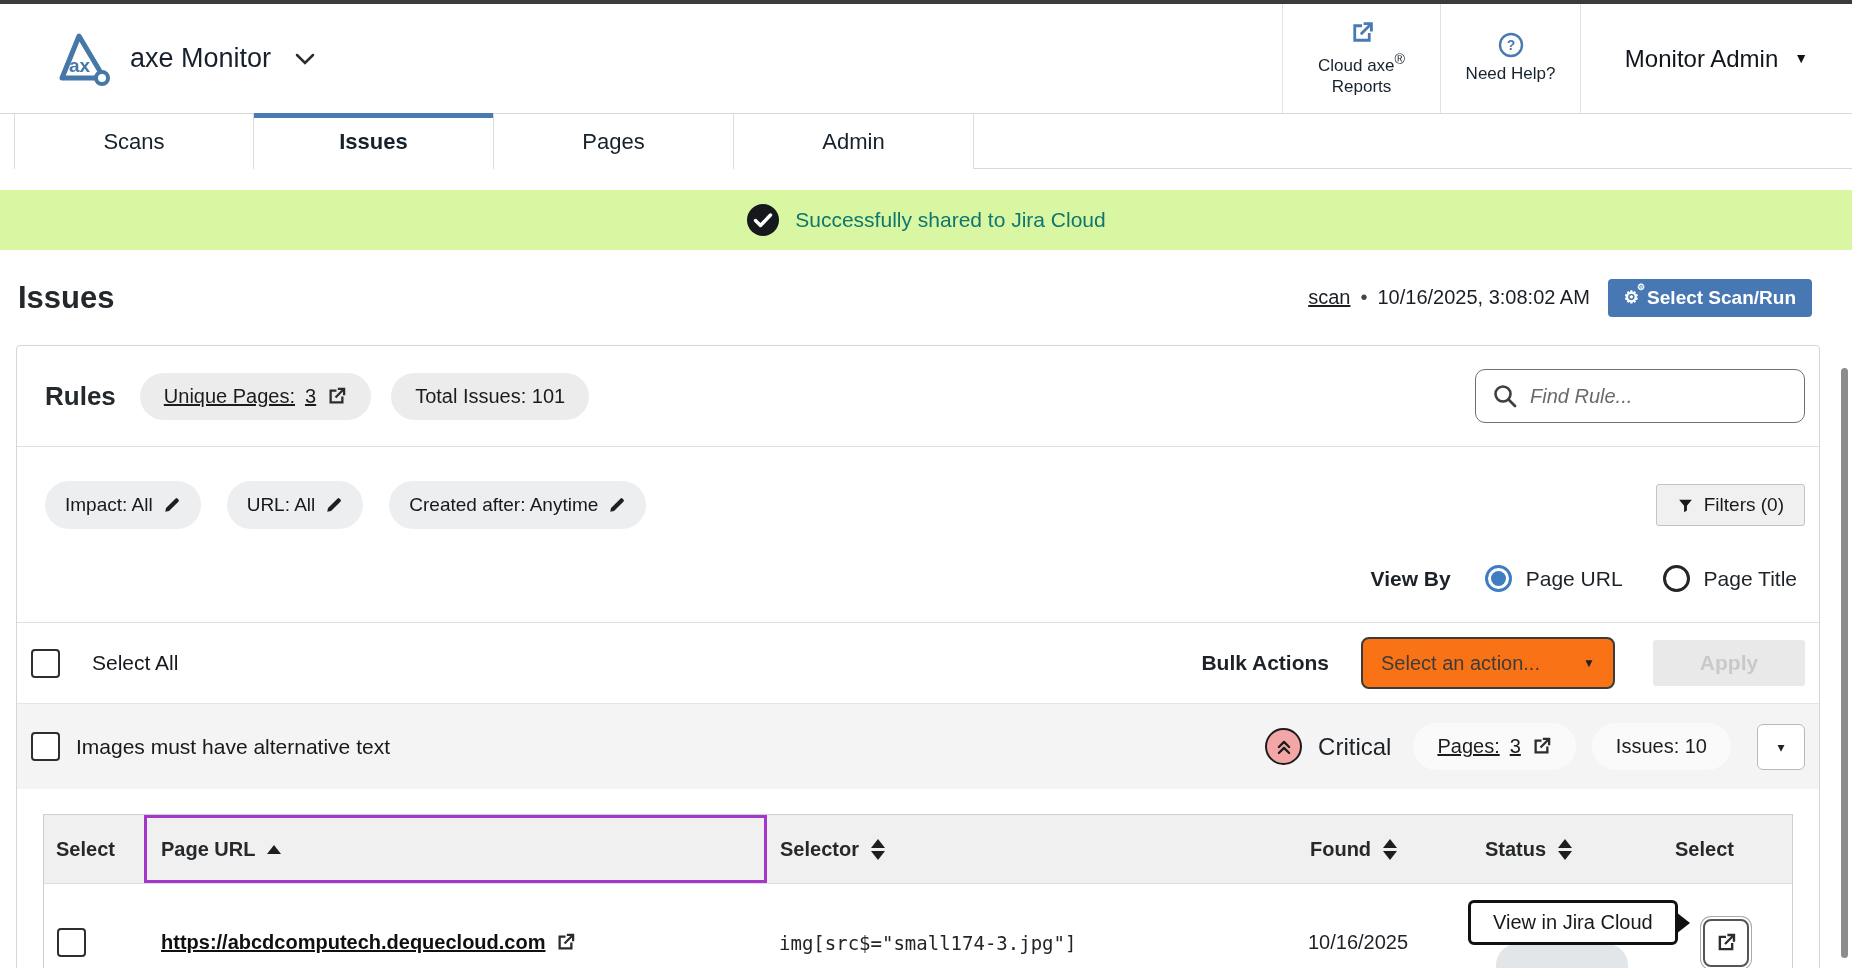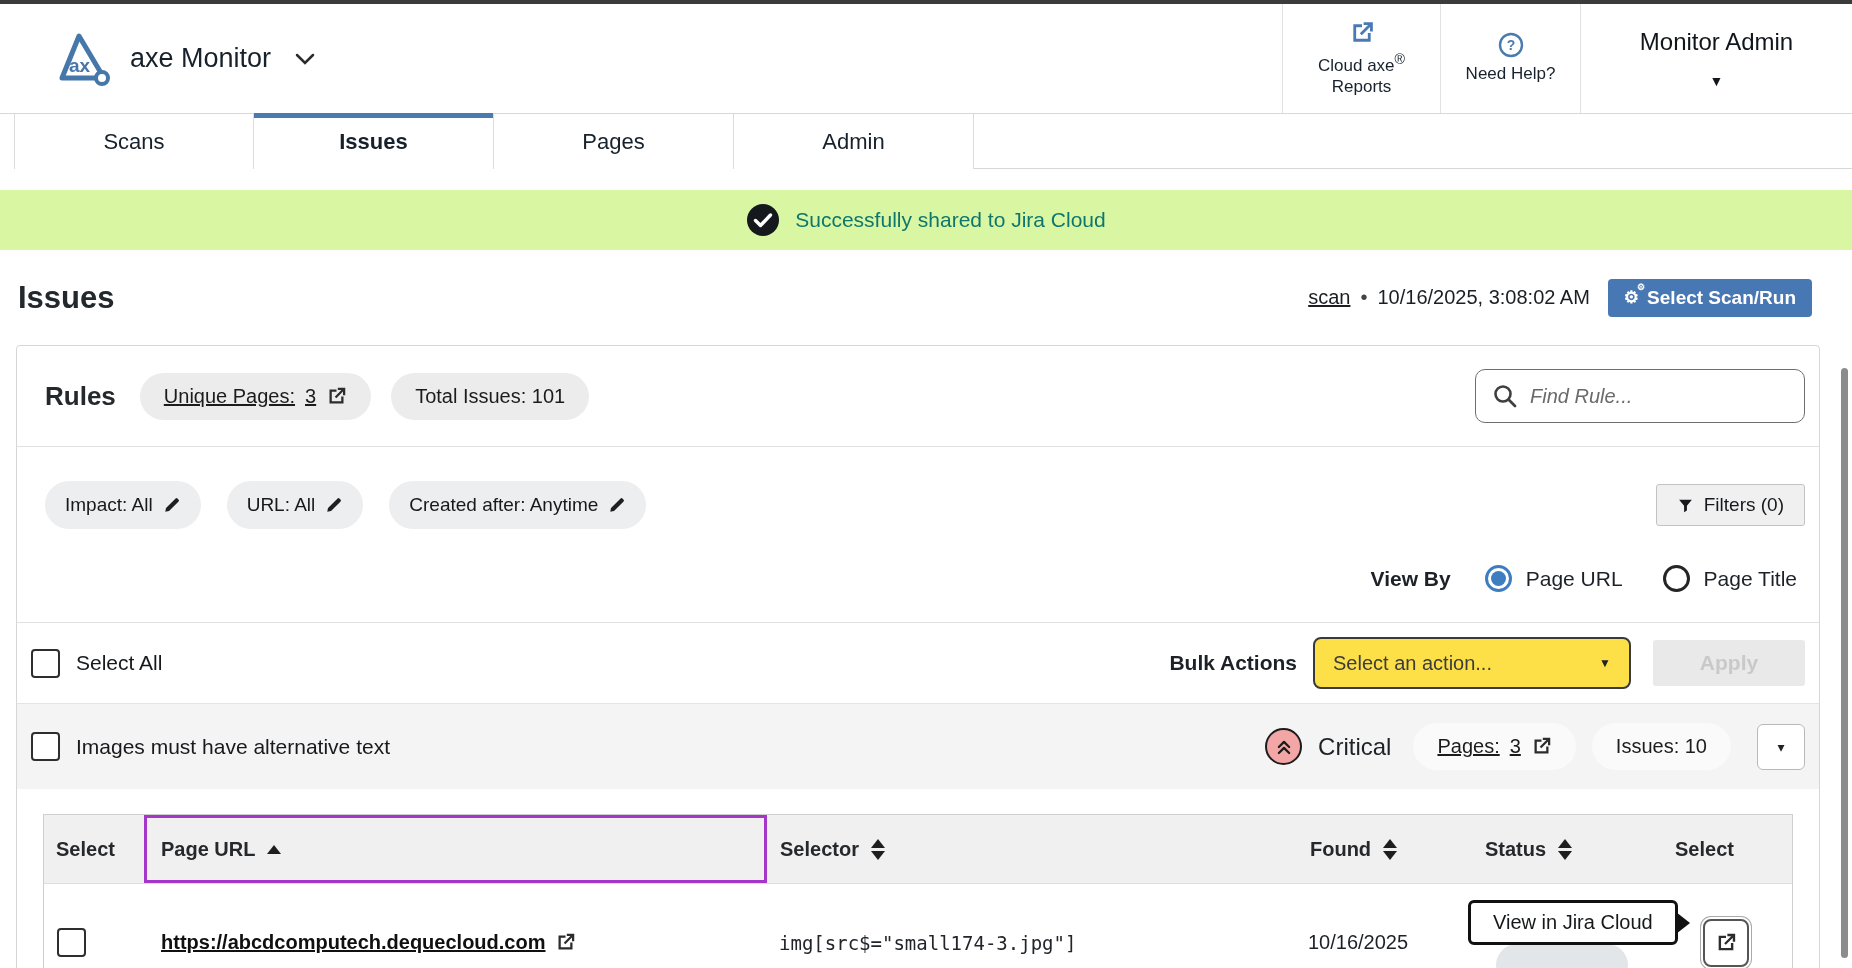--- a/index.html
+++ b/index.html
@@ -11,21 +11,21 @@
   
   .app-header { height:109px; display:flex; align-items:stretch; background:#fff; }
   .brand { flex:1; display:flex; align-items:center; gap:18px; padding-left:46px; }
   .app-name { font-size:27px; color:#17212b; }
   .brand-chevron { margin-left:6px; display:flex; align-items:center; }
   .header-section { border-left:1px solid #e2e2e2; display:flex; flex-direction:column;
     align-items:center; justify-content:center; gap:5px; font-size:17px; color:#17222e;
     text-align:center; line-height:1.25; cursor:pointer; }
   .hs-reports { width:158px; }
   .hs-help { width:140px; }
-  .hs-user { width:272px; flex-direction:column; gap:16px; font-size:24px; color:#10161c; }
+  .hs-user { width:272px; flex-direction:row; gap:16px; font-size:24px; color:#10161c; }
   .hs-user .caret { font-size:14px; color:#10161c; }
   .blue-ic { color:#4a7ab2; }
 
   
   .tabstrip { height:56px; display:flex; border-top:1px solid #d8d8d8; padding-left:14px; }
   .tab { width:240px; display:flex; align-items:center; justify-content:center;
     font-size:22px; color:#17212b; border-right:1px solid #dcdcdc; position:relative; cursor:pointer; }
   .tab:first-child { border-left:1px solid #dcdcdc; }
   .tab.active { font-weight:bold; }
   .tab.active::before { content:""; position:absolute; top:-1px; left:0; right:0; height:5px; background:#4a7ab2; }
@@ -76,27 +76,27 @@
   .viewby-row { display:flex; align-items:center; justify-content:flex-end; gap:16px;
     margin-top:36px; font-size:21px; padding-right:8px; }
   .viewby-label { font-weight:bold; margin-right:18px; }
   .radio-group { display:flex; align-items:center; gap:14px; cursor:pointer; }
   .radio-group + .radio-group { margin-left:24px; }
   .radio { width:27px; height:27px; border-radius:50%; position:relative; }
   .radio.sel { border:3.5px solid #3f7dc2; }
   .radio.sel::after { content:""; position:absolute; inset:3px; border-radius:50%; background:#3f7dc2; }
   .radio.unsel { border:3px solid #252525; }
 
-  .bulk-row { height:80px; display:flex; align-items:center; gap:16px; padding:0 14px;justify-content:center; }
+  .bulk-row { height:80px; display:flex; align-items:center; gap:32px; padding:0 14px;justify-content:center; }
   .checkbox { width:29px; height:29px; border:2.5px solid #2e2e2e; border-radius:4px; background:#fff; flex:none; cursor:pointer; }
   .row-label { font-size:21px; color:#17191c; }
   .bulk-label { font-weight:bold; font-size:21px; }
-  .action-select { width:318px; height:52px; border:2px solid #3a3a3a; border-radius:8px;
+  .action-select { width:254px; height:52px; border:2px solid #3a3a3a; border-radius:8px;
     display:flex; align-items:center; padding:0 18px; font-size:20px; color:#3c3c3c;
-    background:#fde047; cursor:pointer; }
+    background:#f97316; cursor:pointer; }
   .action-select .sel-caret { margin-left:auto; font-size:12px; color:#222; }
   .apply-btn { width:152px; height:46px; background:#e9e9e9; color:#c9c9c9; font-weight:bold;
     font-size:21px; font-family:inherit; border:none; border-radius:3px; margin-left:6px; }
 
   .rule-group-row { height:86px; background:#f4f4f4; border-top:1px solid #e4e4e4;
     display:flex; align-items:center; gap:16px; padding:8px 14px; }
   .critical-badge { width:37px; height:37px; border-radius:50%; background:#f2a6a6;
     border:2px solid #1c1c1c; display:flex; align-items:center; justify-content:center; flex:none; }
   .impact-label { font-size:24px; margin-right:6px; }
   .caret-btn { width:48px; height:46px; background:#fff; border:1px solid #b9b9b9; border-radius:6px;

